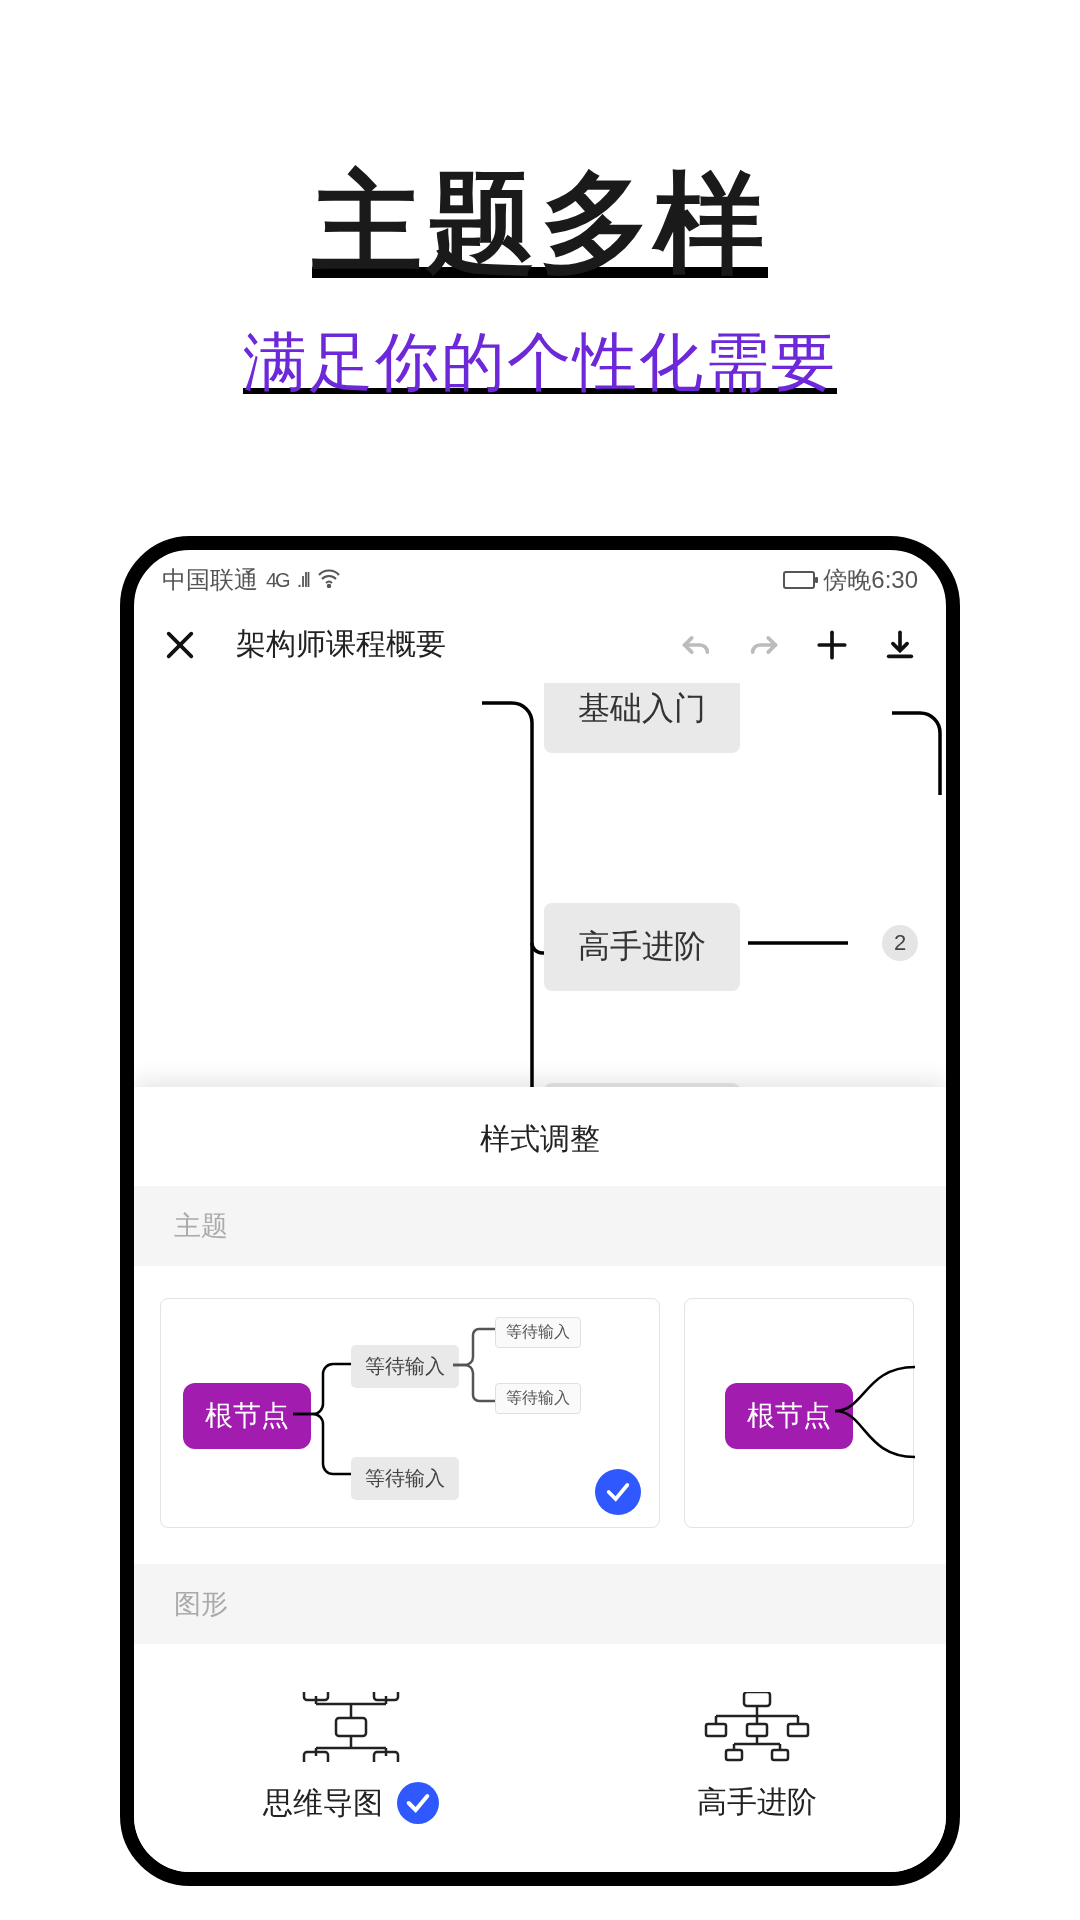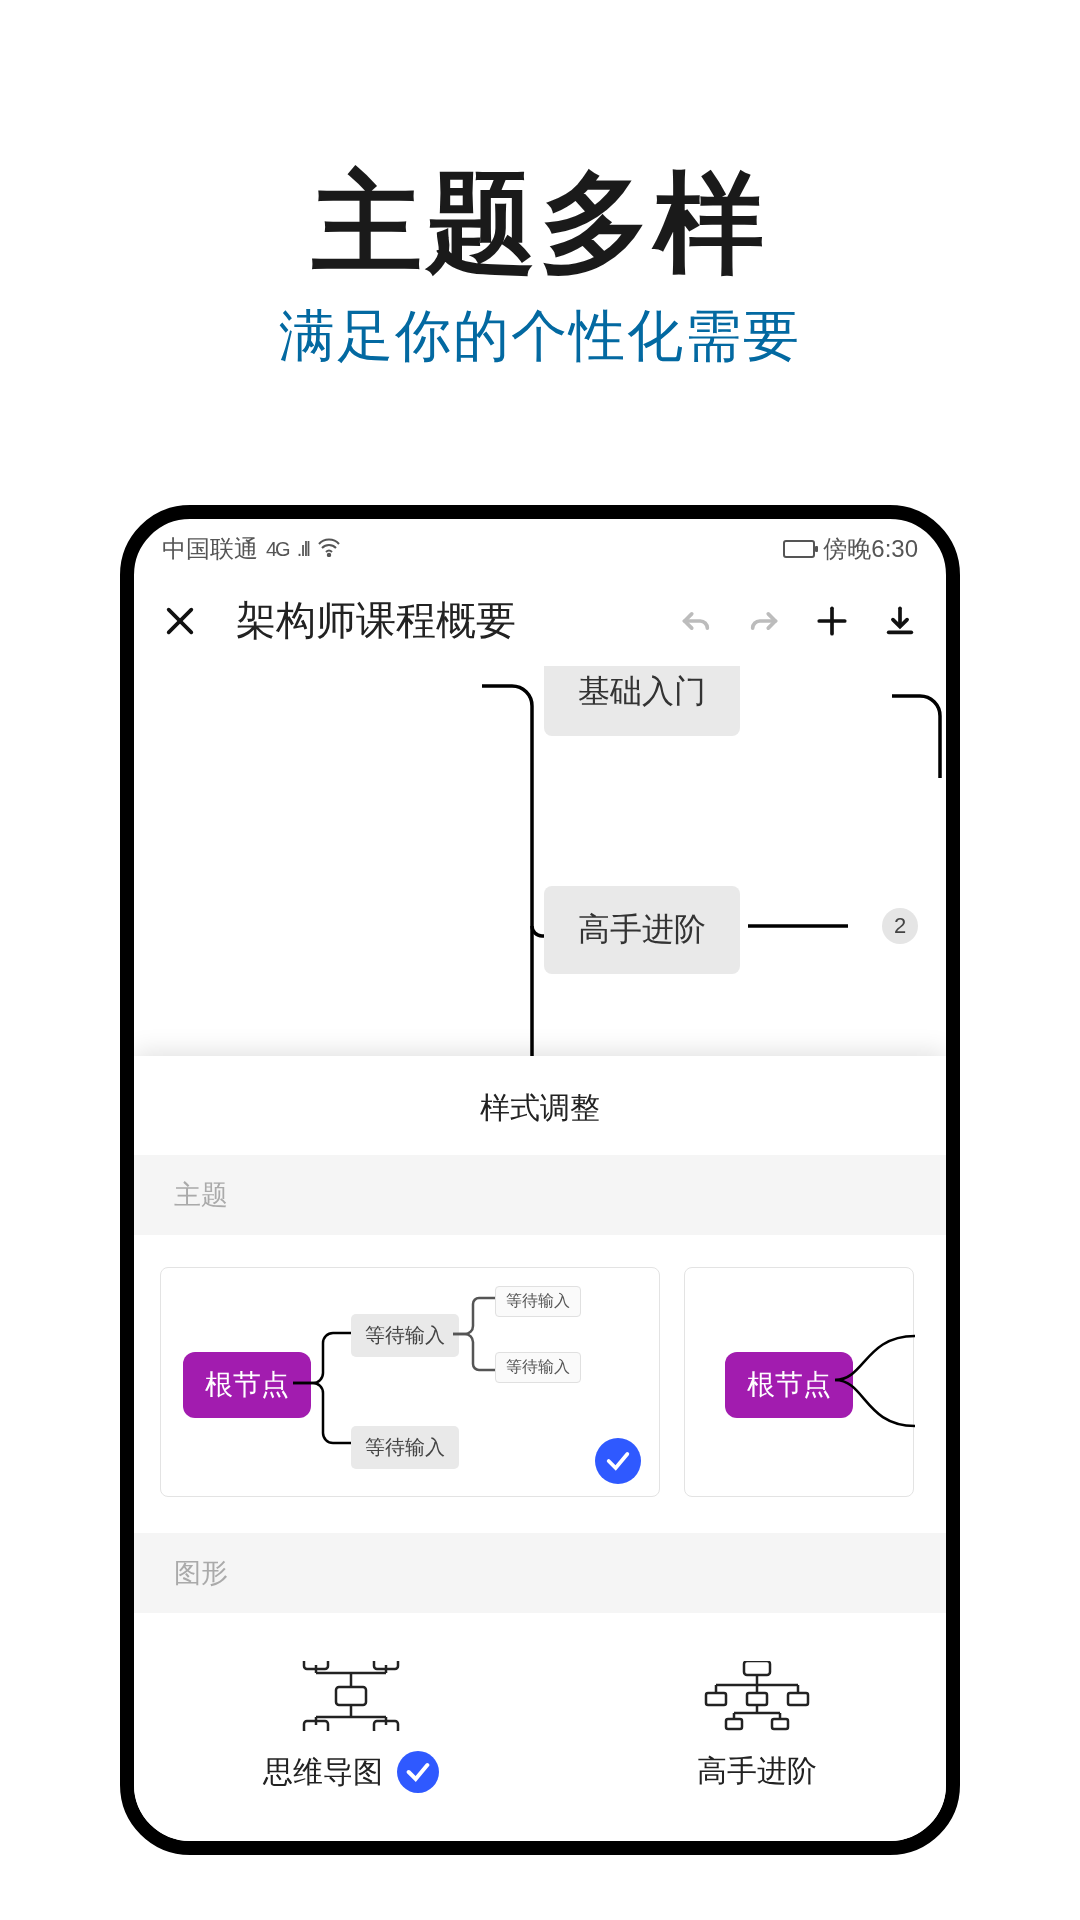--- a/index.html
+++ b/index.html
@@ -1,22 +1,22 @@
 <!DOCTYPE html>
 <html><head>
   <meta charset="utf-8">
   <style>
     * { margin: 0; padding: 0; box-sizing: border-box; }
     body { background: #fff; font-family: -apple-system, "PingFang SC","Microsoft YaHei", sans-serif; width:1080px; height:1920px; overflow:hidden; }
 
     .page { display:flex; flex-direction:column; align-items:center; width:100%; height:100%; }
 
-    .hero { text-align:center; margin-top:150px; }
+    .hero { text-align:center; margin-top:150px;text-decoration:underline; }
     .hero h1 { font-size:110px; font-weight:600; color:#1a1a1a; letter-spacing:4px; }
-    .hero h2 { font-size:56px; font-weight:500; color:#0369a1; letter-spacing:2px;}
+    .hero h2 { font-size:64px; font-weight:500; color:#6d28d9; margin-top:20px; letter-spacing:2px;}
 
     
     .device {
       margin-top:130px;
       width:840px;
       height:1350px;
       border:14px solid #000;
       border-radius:70px;
       background:#fff;
       position:relative;
@@ -37,21 +37,21 @@
     .battery { width:32px; height:18px; border:2px solid #555; border-radius:3px; position:relative; }
     .battery:after { content:""; position:absolute; right:-5px; top:4px; width:3px; height:6px; background:#555; border-radius:1px; }
     .battery .fill { background:#555; width:80%; height:100%; }
 
     .toolbar {
       display:flex;
       align-items:center;
       padding:18px 26px;
       gap:28px;
     }
-    .toolbar .title { font-size:40px; color:#222; font-weight:500; margin-left:8px; flex:0 0 auto; }
+    .toolbar .title { font-size:30px; color:#222; font-weight:500; margin-left:8px; flex:0 0 auto; }
     .toolbar .spacer { flex:1; }
     .icon-btn { width:40px; height:40px; display:flex; align-items:center; justify-content:center; cursor:pointer; }
     .icon-btn svg { width:34px; height:34px; }
     .icon-btn.gray svg { stroke:#bcbcbc; }
     .icon-btn.blk svg { stroke:#111; }
 
     
     .canvas { position:relative; height:520px; overflow:hidden; }
     .node {
       position:absolute;

